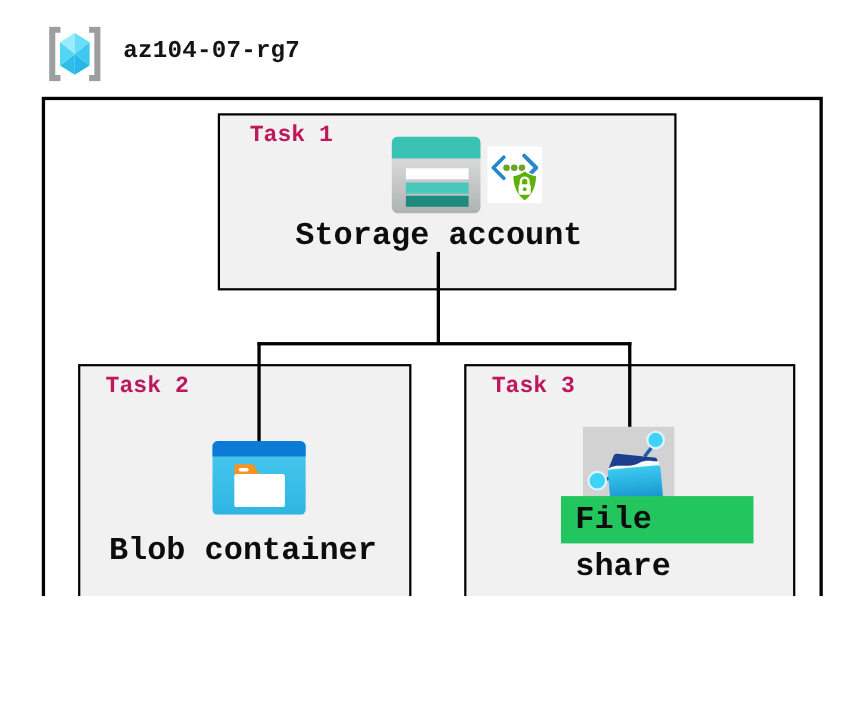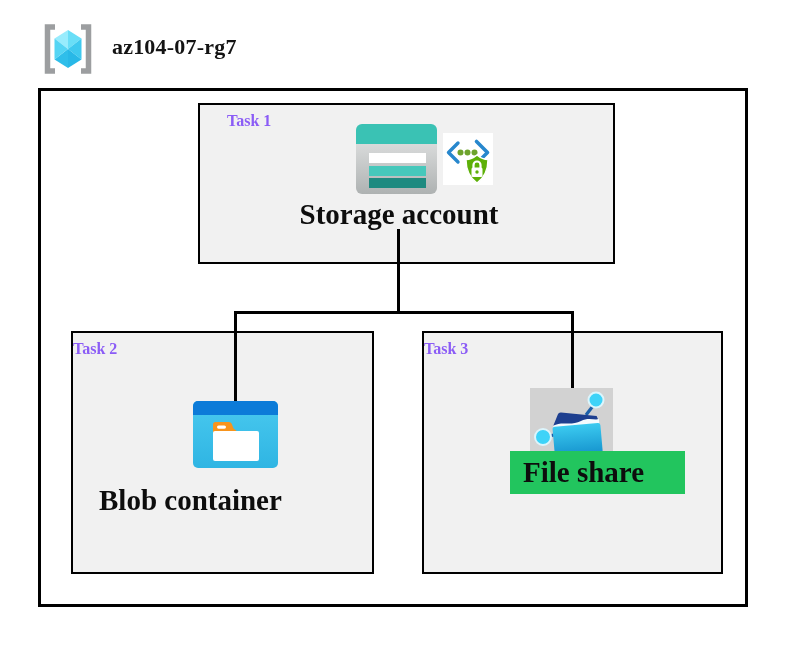--- a/index.html
+++ b/index.html
@@ -1,36 +1,36 @@
 <!DOCTYPE html>
 <html><head>
 <meta charset="utf-8">
 <style>
   html,body { margin:0; padding:0; background:#ffffff; }
   .page {
-    position:relative; width:788px; height:647px; background:#ffffff;
-    font-family:Liberation Serif, serif; overflow:hidden;
+    position:relative; width:788px; height:542px; background:#ffffff;
+    font-family:Liberation Mono, monospace; overflow:hidden;
   }
   .rg-icon { position:absolute; left:39px; top:24px; }
   .rg-title {
     position:absolute; left:112px; top:34px;
     font-size:22px; font-weight:bold; color:#141414; letter-spacing:0.2px;
   }
   .outer-box {
     position:absolute; left:38px; top:88px; width:704px; height:513px;
     border:3px solid #000; background:#ffffff;
   }
   .task-box { position:absolute; background:#F1F1F1; border:2px solid #000; }
   #task1 { left:198px; top:103px; width:413px; height:157px; }
   #task2 { left:71px;  top:331px; width:299px; height:239px; }
   #task3 { left:422px; top:331px; width:297px; height:239px; }
 
-  .task-label { position:absolute; font-size:16px; font-weight:bold; color:#8b5cf6; }
+  .task-label { position:absolute; font-size:21px; font-weight:bold; color:#be185d; }
   #task1 .task-label { left:27px; top:7px; }
-  #task2 .task-label, #task3 .task-label { left:0; top:7px; }
+  #task2 .task-label, #task3 .task-label { left:23px; top:7px; }
 
   .item-label { position:absolute; font-size:29px; font-weight:bold; color:#0d0d0d; }
   #storage-label { left:0; right:0; top:93px; text-align:center; margin-right:15px; }
   #blob-label { left:0; right:0; top:151px; text-align:left; margin-left:26px; }
 
   .storage-svg { position:absolute; left:156px; top:19px; }
   .api-svg { position:absolute; left:243px; top:28px; }
   .blob-svg { position:absolute; left:120px; top:68px; }
 
   .fs-icon-bg { position:absolute; left:106px; top:55px; width:83px; height:80px; background:#D2D2D2; }

